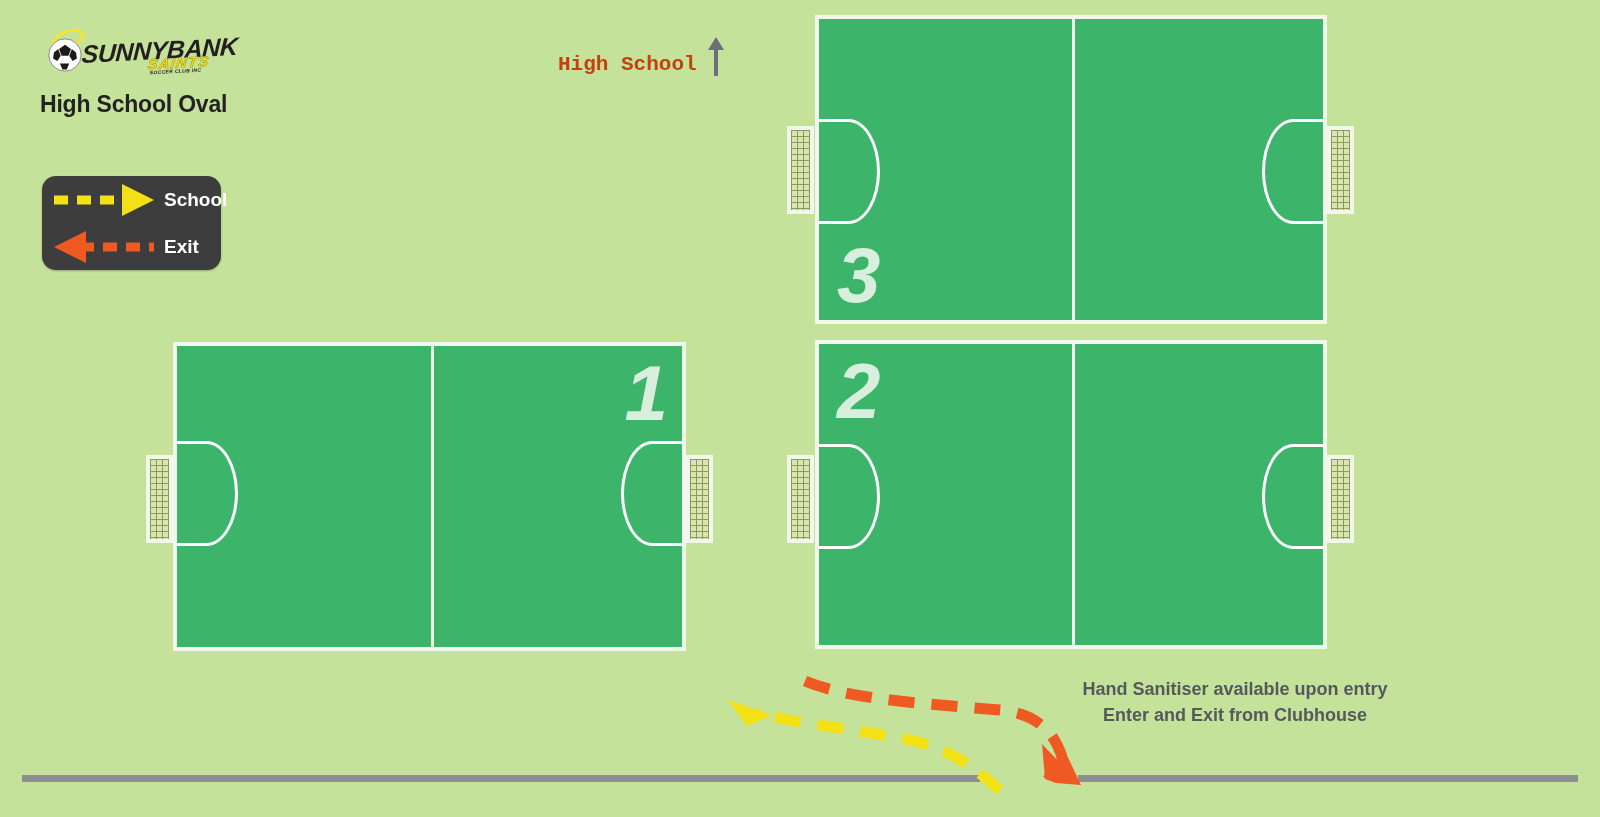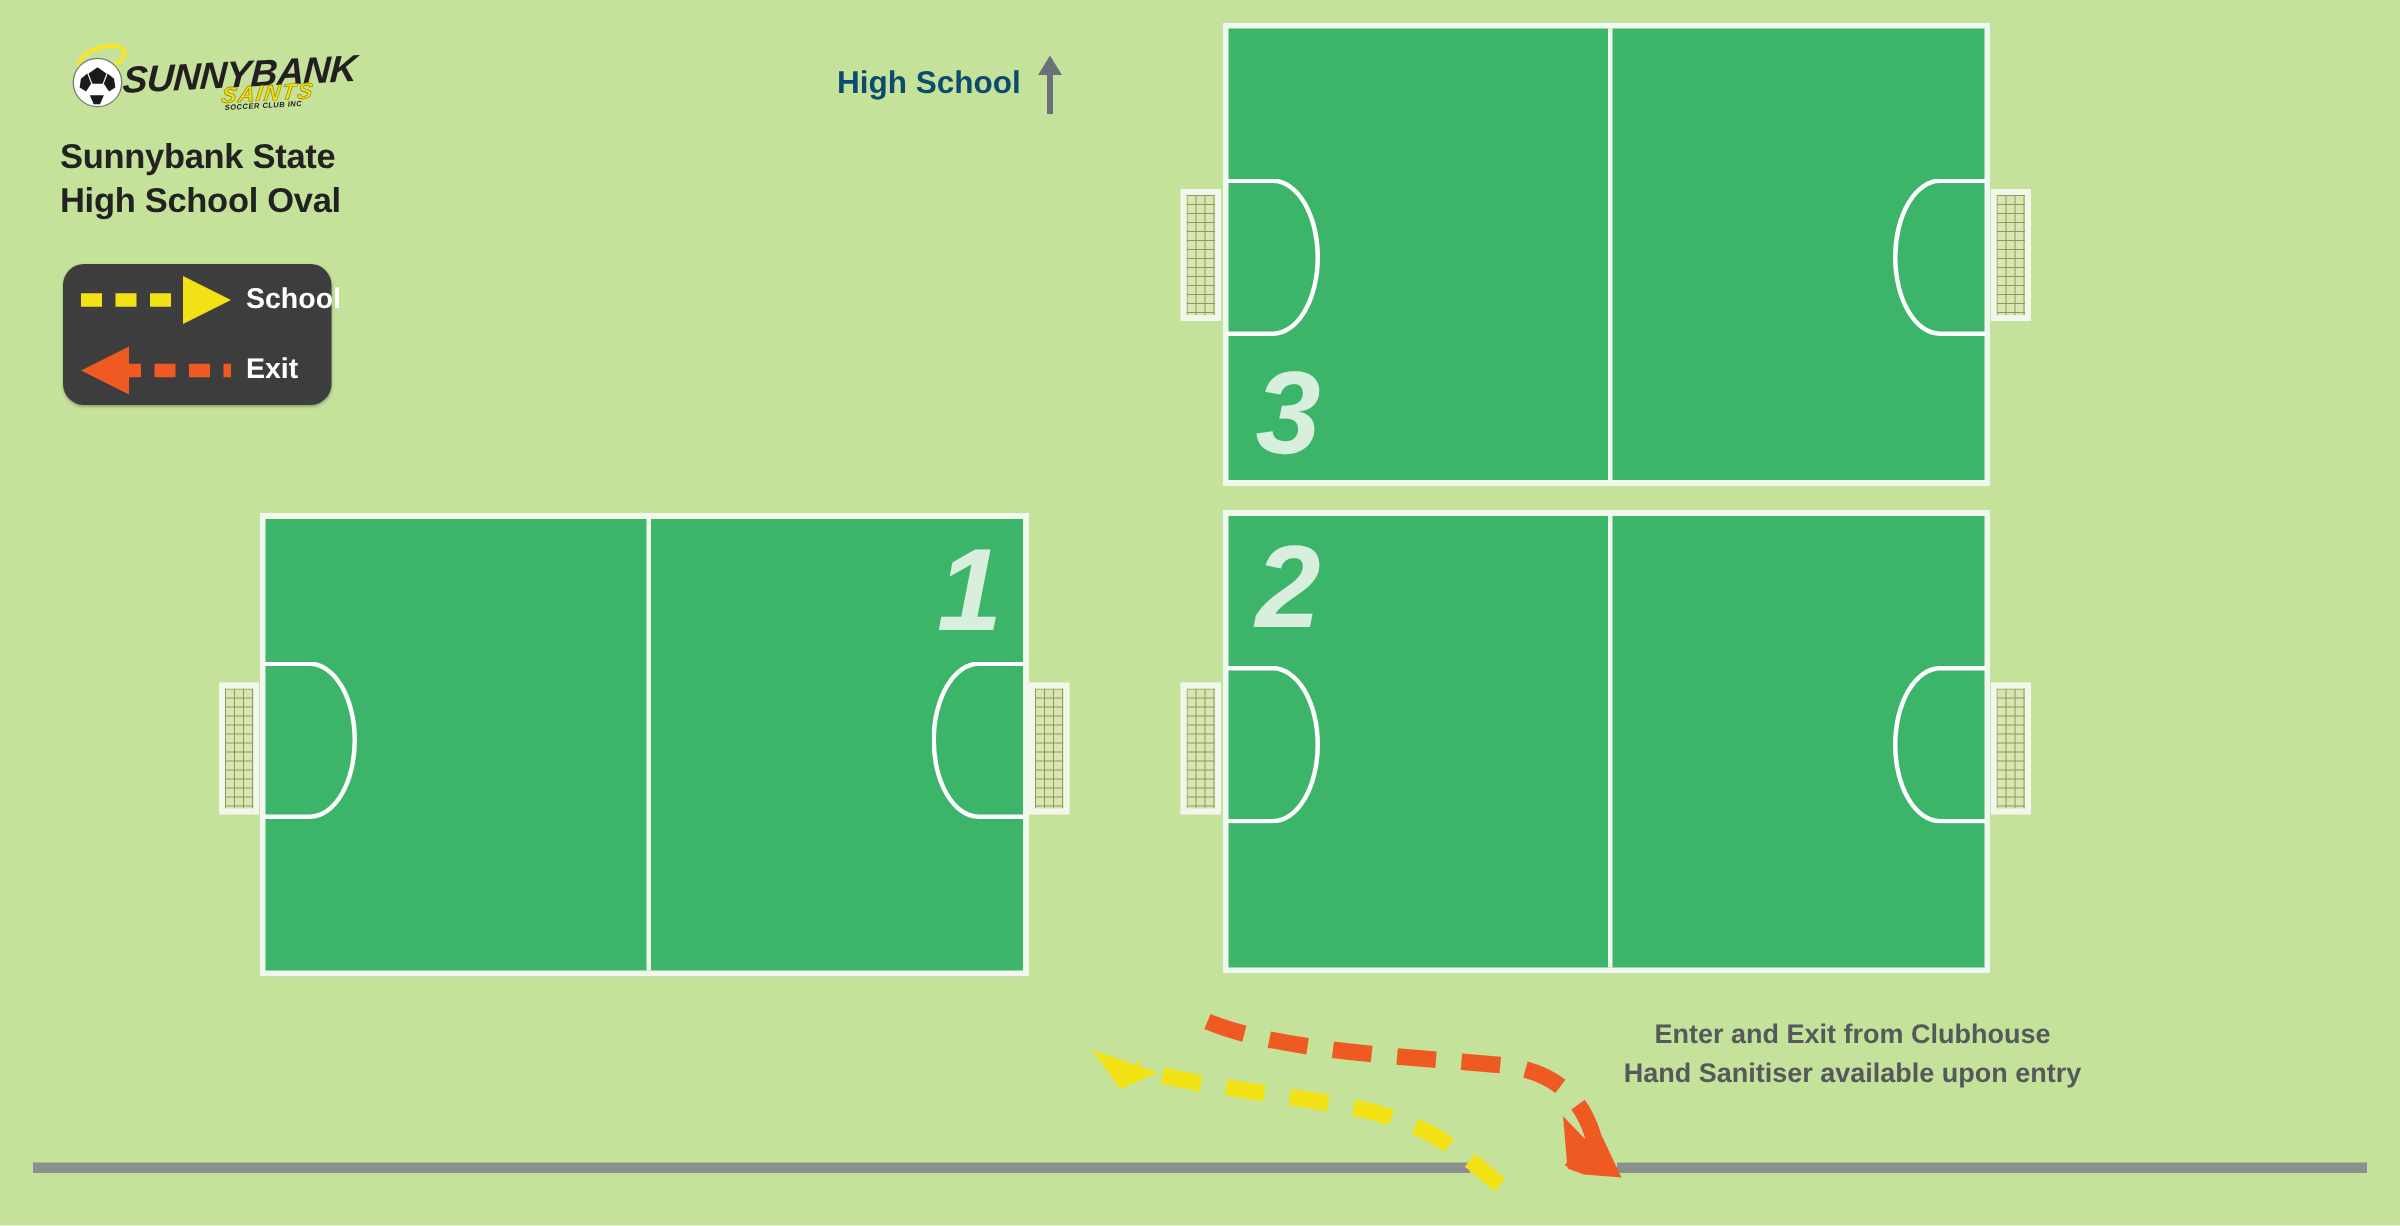--- a/index.html
+++ b/index.html
@@ -116,25 +116,26 @@
     color: #ffffff;
     font-size: 19px;
     font-weight: bold;
     margin-left: 4px;
   }
 
   
   .dir-label {
     position: absolute;
     display: flex;
-    align-items: center;
+    align-items: flex-end;
     gap: 10px;
-    color: #0c4a6e;
+    color: #c2410c;
     font-size: 21px;
     font-weight: 600;
+    font-family: Liberation Mono, monospace;
   }
   #dir-highschool { left: 558px; top: 36px; }
   #dir-clubhouse  { left: 568px; top: 718px; }
 
   
   .pitch {
     position: absolute;
     background: #3cb56b;
     border: 4px solid #f1f7ea;
     box-sizing: border-box;
@@ -224,21 +225,20 @@
         <polygon points="20,8 27,13 24,21 16,21 13,13" fill="#1a1a1a"></polygon>
         <polygon points="7,17 12,13 15,21 11,27 6,24" fill="#1a1a1a"></polygon>
         <polygon points="33,17 34,24 29,27 25,21 28,13" fill="#1a1a1a"></polygon>
         <polygon points="14,30 25,30 22,37 17,37" fill="#1a1a1a"></polygon>
       </svg>
       <div class="wordmark">SUNNYBANK</div>
       <div class="submark">SAINTS</div>
       <div class="tinytext">SOCCER CLUB INC</div>
     </div>
     <div id="venue-title">
-      <div>Sunnybank State</div>
       <div>High School Oval</div>
     </div>
   </div>
 
   <div id="legend-box">
     <div class="legend-row" id="legend-row-enter">
       <svg class="legend-arrow" viewBox="0 0 110 40">
         <line x1="4" y1="20" x2="78" y2="20" stroke="#f2e215" stroke-width="9" stroke-dasharray="14 9" stroke-linecap="butt"></line>
         <polygon points="72,4 104,20 72,36" fill="#f2e215"></polygon>
       </svg>
@@ -301,17 +301,17 @@
     </g>
 
     <g>
       <path d="M 1000,790 C 975,770 955,748 900,738 C 840,727 790,723 757,712" fill="none" stroke="#f2e215" stroke-width="11" stroke-dasharray="26 17" stroke-linecap="butt"></path>
       <polygon points="728,700 769,717 744,722 740,714" fill="#f2e215"></polygon>
       <polygon points="728,700 772,715 747,726" fill="#f2e215"></polygon>
     </g>
   </svg>
 
   <div id="entry-notice">
+    <div>Hand Sanitiser available upon entry</div>
     <div>Enter and Exit from Clubhouse</div>
-    <div>Hand Sanitiser available upon entry</div>
   </div>
 
 </div>
 
 </body></html>

